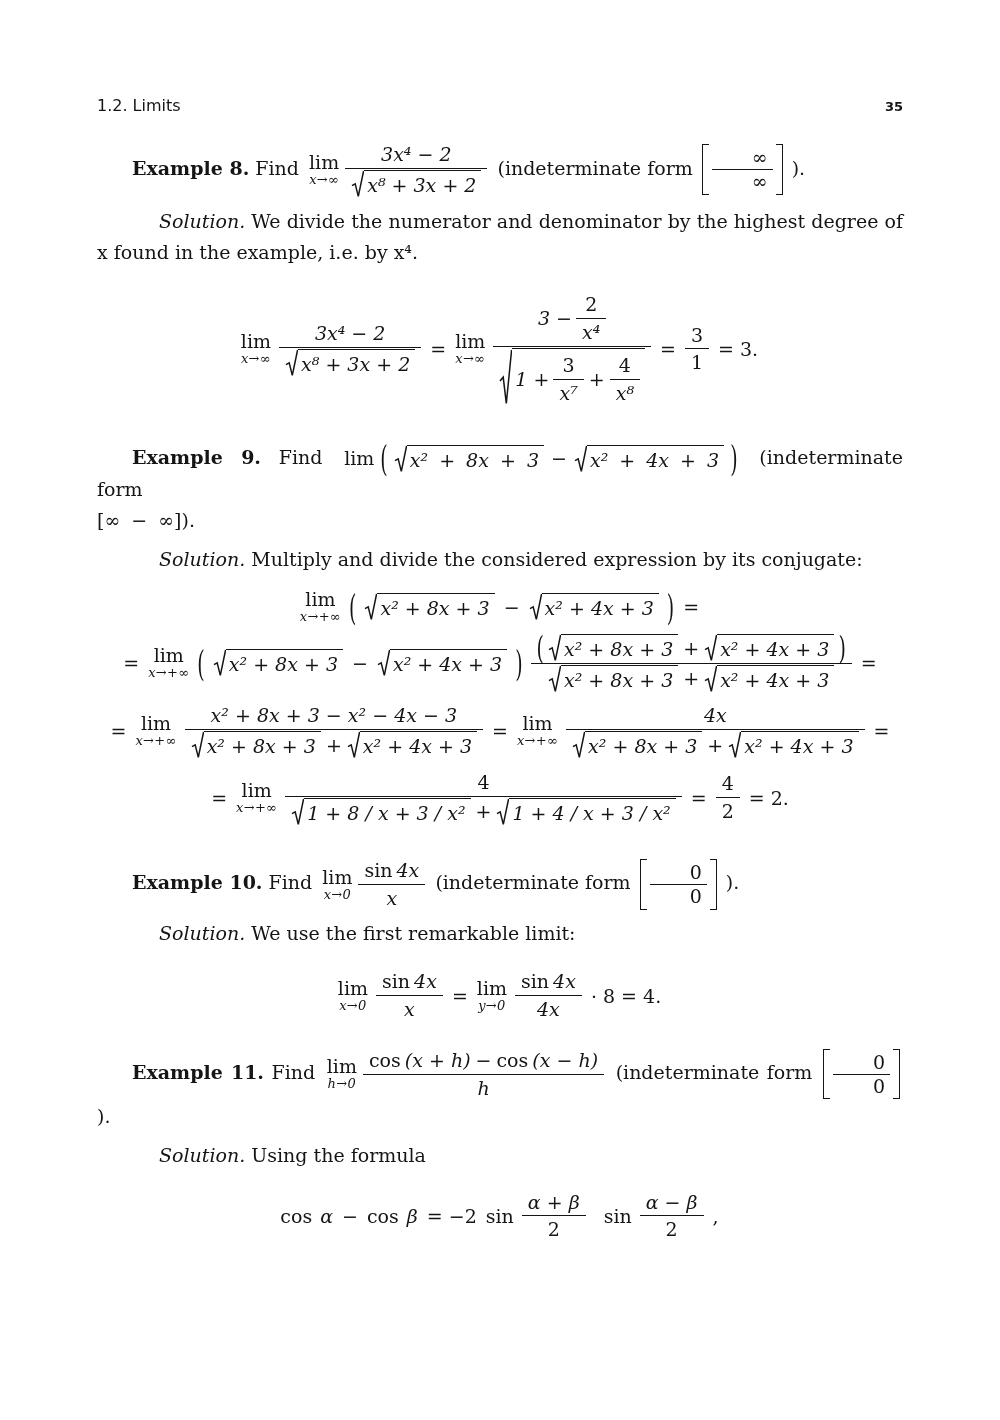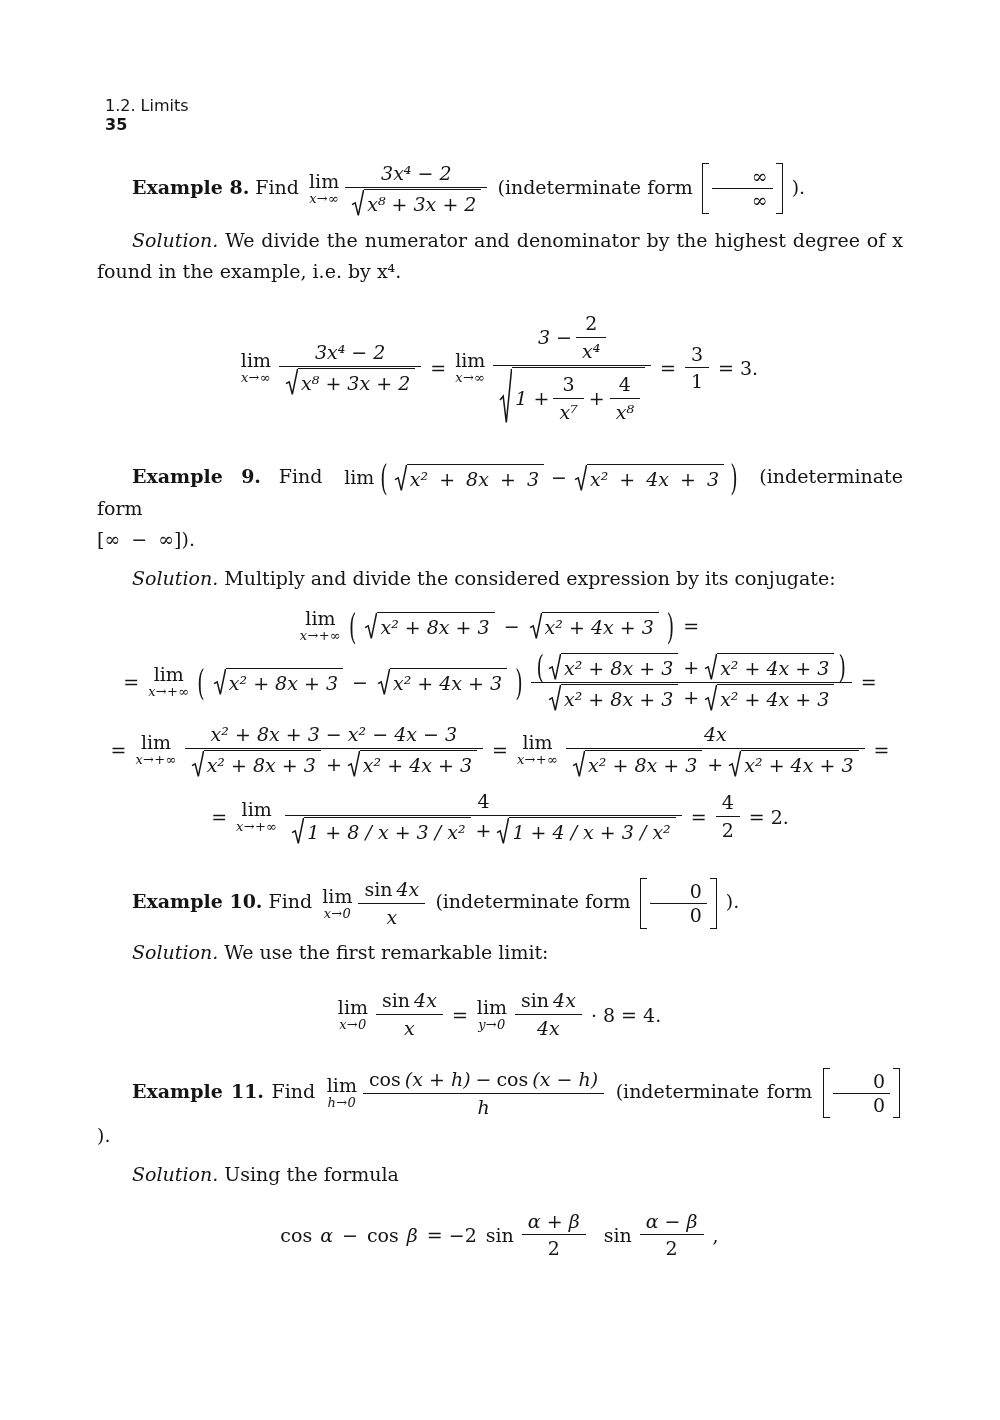--- a/index.html
+++ b/index.html
@@ -4,26 +4,26 @@
 <style>
   html,body { margin:0; padding:0; }
   body {
     width:1000px; height:1420px; background:#ffffff; color:#151515;
     font-family:"DejaVu Serif","Liberation Serif",serif;
     font-size:19px; overflow:hidden;
   }
   .page { padding:96px 97px 0 97px; }
 
   .pagehead { display:flex; justify-content:space-between; align-items:baseline;
-    font-family:"DejaVu Sans","Liberation Sans",sans-serif; font-size:16px; margin-bottom:26px;flex-direction:column; }
-  .pageno { font-weight:700; font-size:16px;margin-left:8px; }
+    font-family:"DejaVu Sans","Liberation Sans",sans-serif; font-size:16px; margin-bottom:26px; }
+  .pageno { font-weight:700; font-size:13px;margin-left:8px; }
 
   p.para { margin:0; line-height:1.62; text-align:justify; text-indent:35px; }
   .exlabel { font-weight:700; }
-  .sollabel { font-style:italic; }
+  .sollabel { font-style:italic;margin-left:27px; }
 
   .m  { font-style:italic; }
   .up { font-style:normal; }
   .fn { font-style:normal; }
   .op { font-style:normal; padding:0 1px; }
 
   .imath { display:inline-flex; align-items:center; vertical-align:middle; gap:6px; text-indent:0; margin:0 4px; }
 
   .lim { display:inline-flex; flex-direction:column; align-items:center; line-height:1.05; font-style:normal; vertical-align:middle; }
   .lim .sub { font-size:13px; letter-spacing:.3px; }

